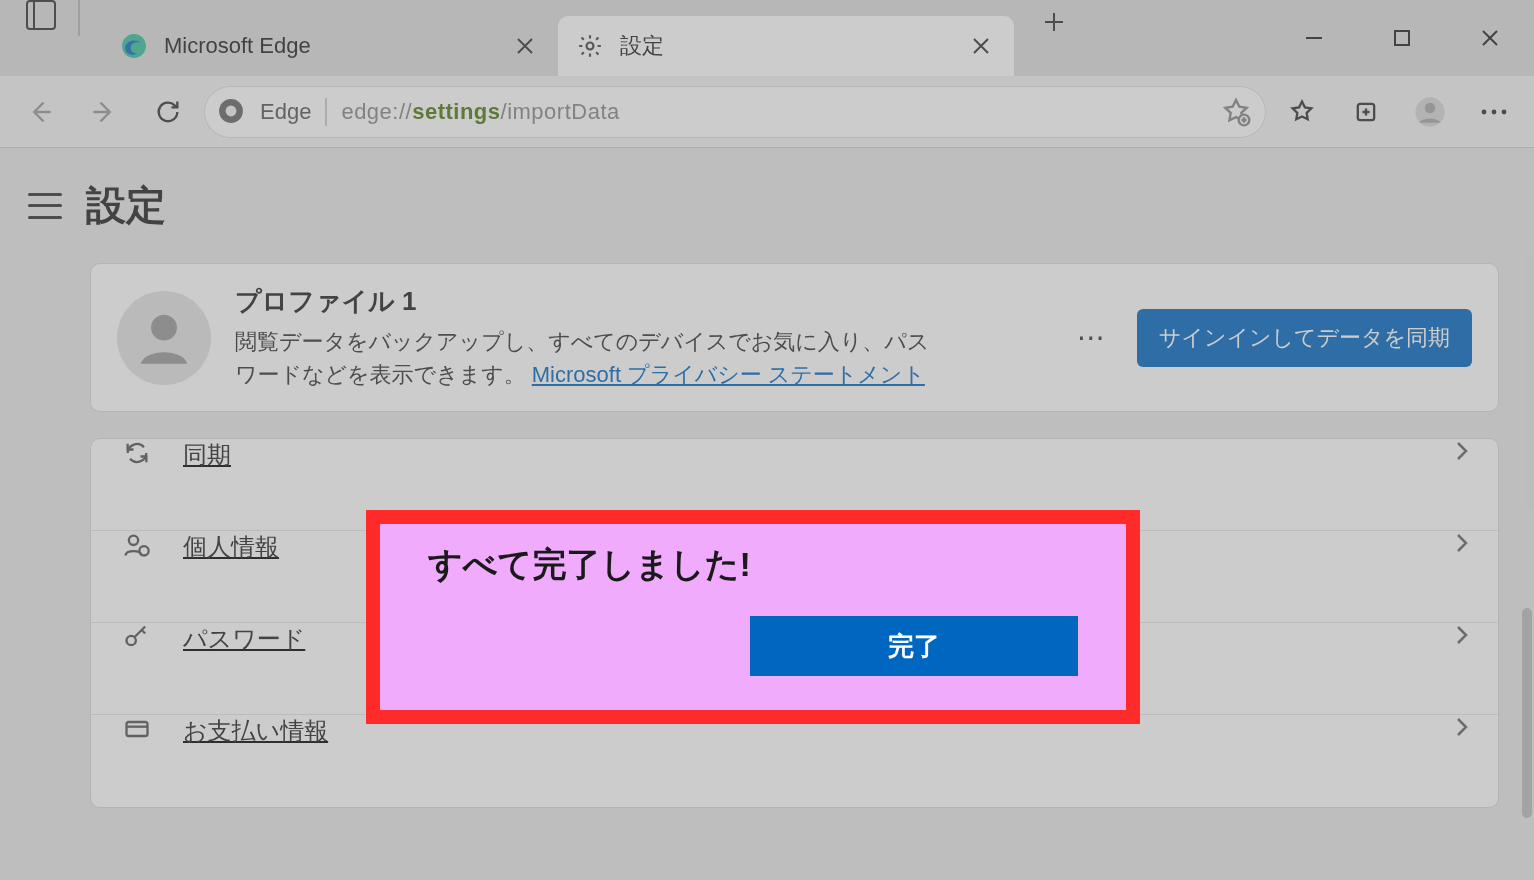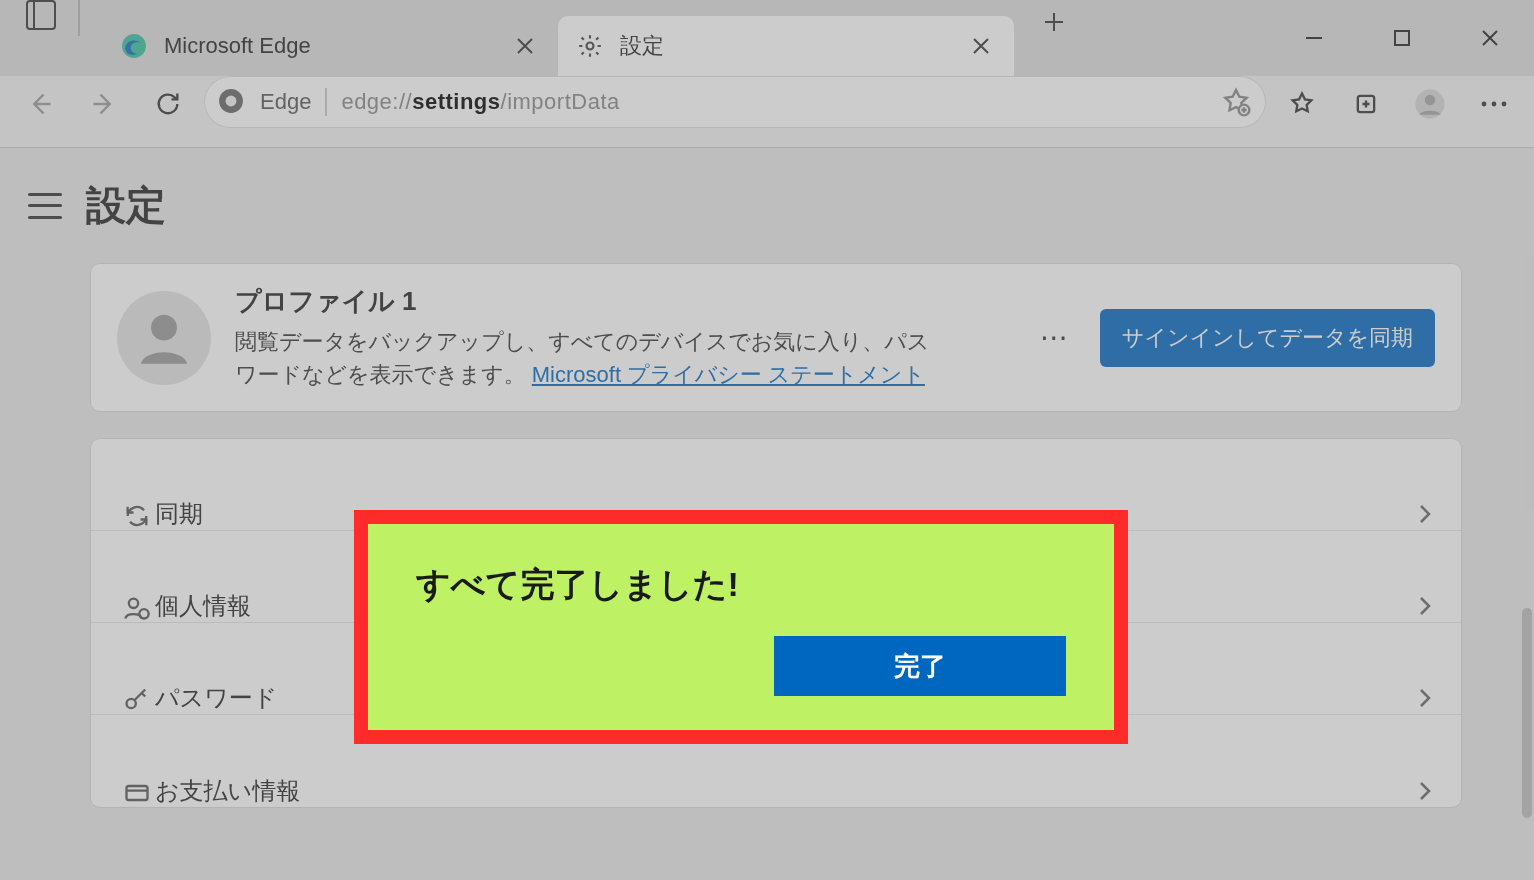--- a/index.html
+++ b/index.html
@@ -44,38 +44,38 @@
   .tab .title { font-size: 22px; color:#222; flex:1; white-space:nowrap; overflow:hidden; text-overflow:ellipsis; }
   .tab .close { width: 30px; height: 30px; display:flex; align-items:center; justify-content:center; color:#333; font-size:22px; }
   .newtab { width:44px; height:44px; display:flex; align-items:center; justify-content:center; font-size:30px; color:#333; margin-left:18px; }
   .wincontrols { position:absolute; right:0; top:0; height:76px; display:flex; }
   .wincontrols div { width:88px; display:flex; align-items:center; justify-content:center; font-size:26px; color:#222; }
 
   
   .toolbar {
     height: 72px;
     background: #f3f3f3;
-    display:flex; align-items:flex-start;
+    display:flex; align-items:center;
     padding: 0 12px;
     gap: 8px;
     border-bottom: 1px solid #cecece;
   }
   .tbtn { width:56px; height:56px; display:flex; align-items:center; justify-content:center; color:#333; border-radius:6px; }
   .tbtn.disabled { color:#9a9a9a; }
   .addrbar {
     flex:1; height:52px; background:#fff; border-radius:26px;
     display:flex; align-items:center; padding:0 14px; gap:14px;
     box-shadow: inset 0 0 0 1px #ddd;
     position:relative;
   }
   .addrbar .edge-logo { width:28px; height:28px; }
   .addrbar .edge-label { font-size:22px; color:#555; }
   .addrbar .vline { width:2px; height:28px; background:#ccc; }
   .addrbar .url { font-size:22px; color:#888; letter-spacing:.5px;}
-  .addrbar .url b { color:#000000; font-weight:600;}
+  .addrbar .url b { color:#4d7c0f; font-weight:600;}
   .addrbar .star-plus { margin-left:auto; color:#888; }
 
   
   .page {
     position:relative;
     padding: 0;
     height: calc(100% - 148px);
   }
   .page-header {
     display:flex; align-items:center;
@@ -86,58 +86,58 @@
   .page-title { font-size:40px; font-weight:700; color:#222; }
   .search-wrap {
     margin-left:auto;
     width: 380px; height:58px;
     border:1px solid #888; background:#fff;
     display:flex; align-items:center; padding:0 16px; gap:14px;
   }
   .search-wrap input { border:none; outline:none; font-size:22px; width:100%; color:#333; background:transparent;}
   .search-wrap input::placeholder { color:#888; }
 
-  .content { padding: 0 72px 0 90px; }
+  .content { padding: 0 35px 0 90px; }
 
   .card {
     background:#fff; border:1px solid #d9d9d9; border-radius:10px;
     padding: 20px 26px; display:flex; align-items:center; gap:24px;
     margin-bottom: 26px;
   }
   .avatar-lg { width:94px; height:94px; border-radius:50%; background:#e2e2e2; display:flex; align-items:center; justify-content:center;}
   .avatar-lg svg { width:62px; height:62px; fill:#9a9a9a;}
   .card-body { flex:1; }
   .card-title { font-size:26px; font-weight:700; color:#222; margin-bottom:6px;}
   .card-desc { font-size:22px; color:#333; line-height:1.5; max-width:700px;}
   .card-desc a { color:#0067c0; text-decoration:underline;}
   .dots { font-size:28px; color:#333; padding:0 8px;}
   .primary-btn { background:#0067c0; color:#fff; border:none; font-size:22px; padding: 14px 22px; border-radius:6px;}
 
   .list { background:#fff; border:1px solid #d9d9d9; border-radius:10px; overflow:hidden; }
-  .row { display:flex; align-items:flex-end; height:92px; padding:0 28px; border-bottom:1px solid #e5e5e5;}
+  .row { display:flex; align-items:flex-start; height:92px; padding:0 28px; gap:28px; border-bottom:1px solid #e5e5e5;text-decoration:underline;}
   .row:last-child { border-bottom:none;}
   .row .icon { width:36px; display:flex; justify-content:center; color:#555;}
   .row .label { font-size:24px; color:#222; flex:1;}
   .row .chev { color:#666; }
 
   
   .dim { position:absolute; inset:0; background:rgba(120,120,120,.38); pointer-events:none;}
 
   
   .dialog {
-    position:absolute; left:354px; top:510px;
-    width:774px; background:#bef264;
+    position:absolute; left:366px; top:510px;
+    width:774px; background:#f0abfc;
     border: 14px solid #ff2b2b;
-    padding: 38px 48px 34px 48px;
+    padding: 18px 48px 34px 48px;
   }
   .dialog h2 { font-size:34px; font-weight:700; color:#1a1a1a; margin-bottom:28px;}
   .dialog p { font-size:22px; color:#555; margin-bottom:34px;}
   .dialog .done-btn {
     display:block; margin-left:auto;
-    width:292px; height:60px;
+    width:328px; height:60px;
     background:#0067c0; color:#fff; border:none; font-size:26px; font-weight:600;
   }
 
   
   .svg { display:inline-flex; }
   .scrollbar { position:absolute; right:2px; top:460px; width:10px; height:210px; background:#bdbdbd; border-radius:5px;}
 </style>
 </head>
 <body>
 

